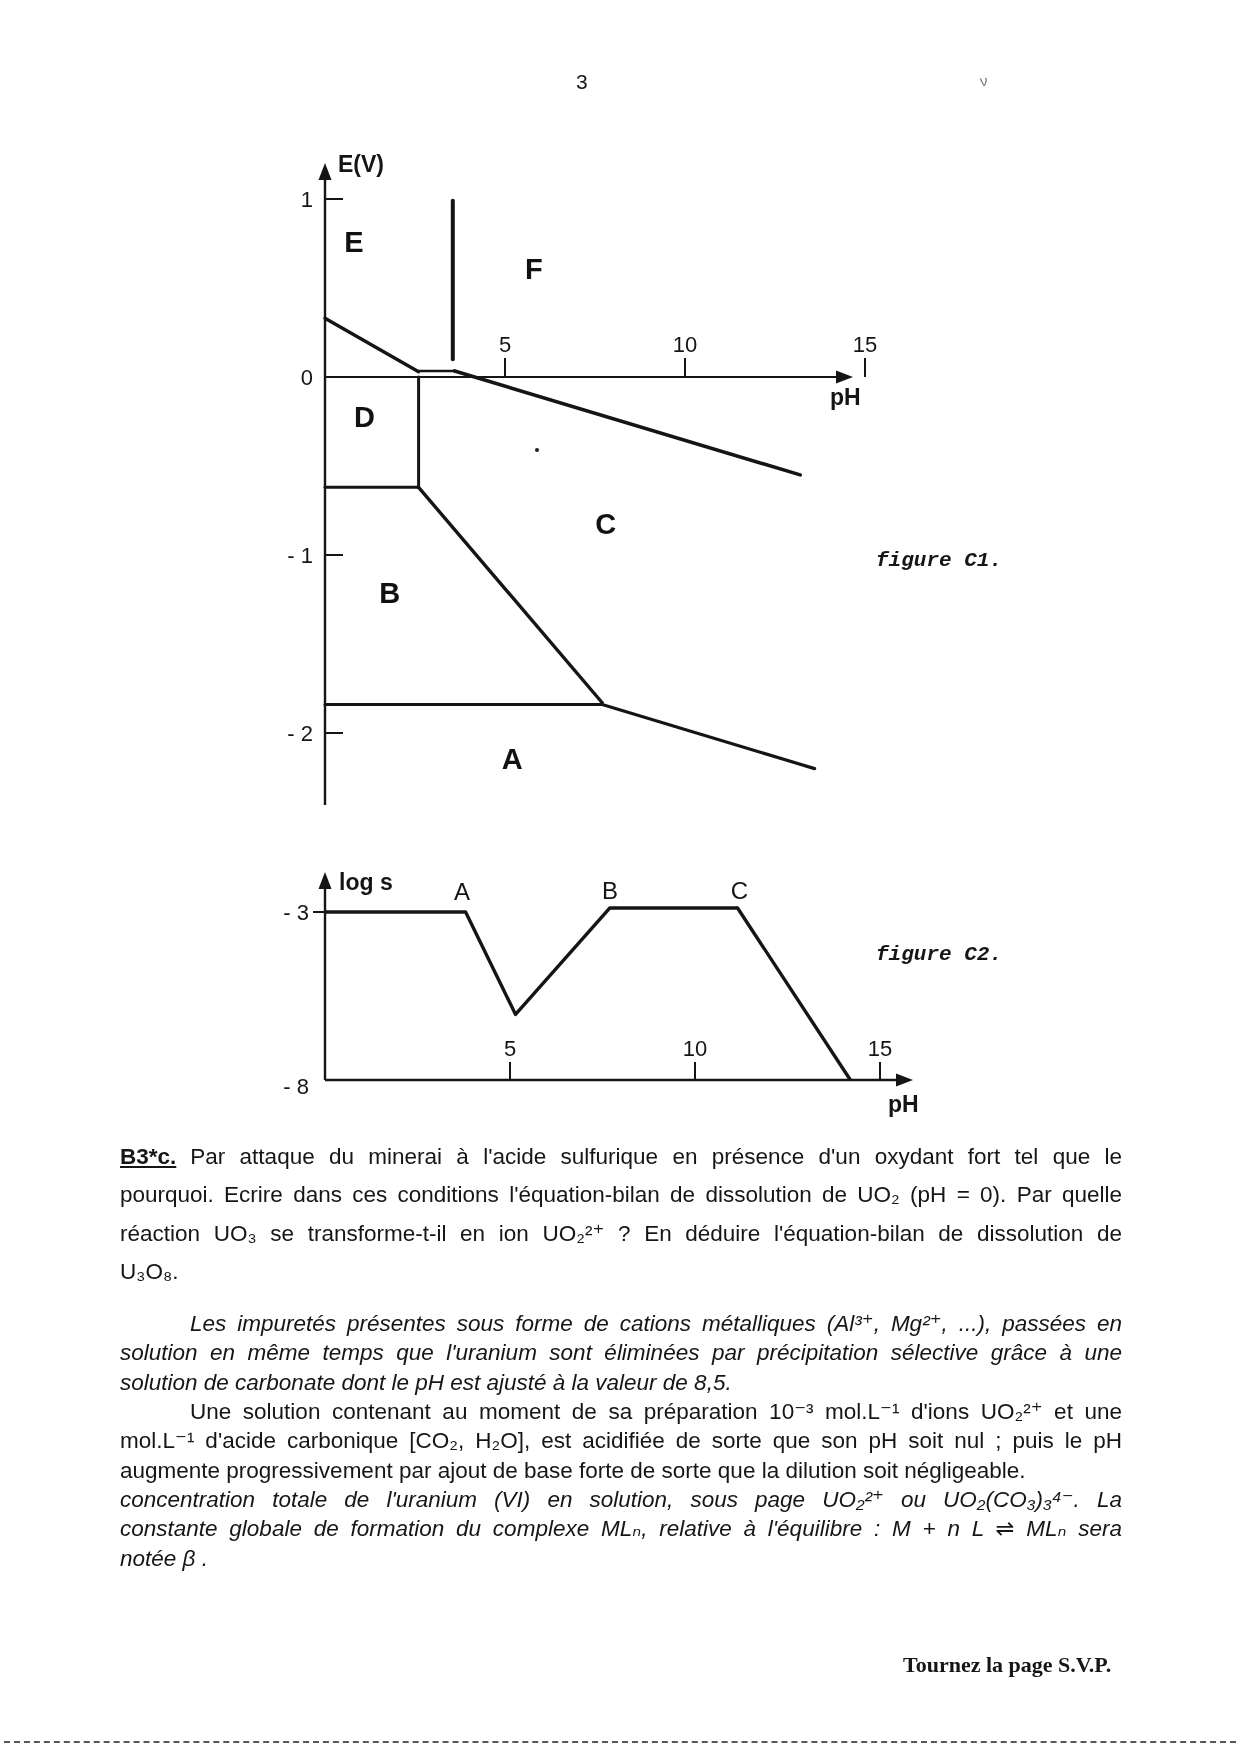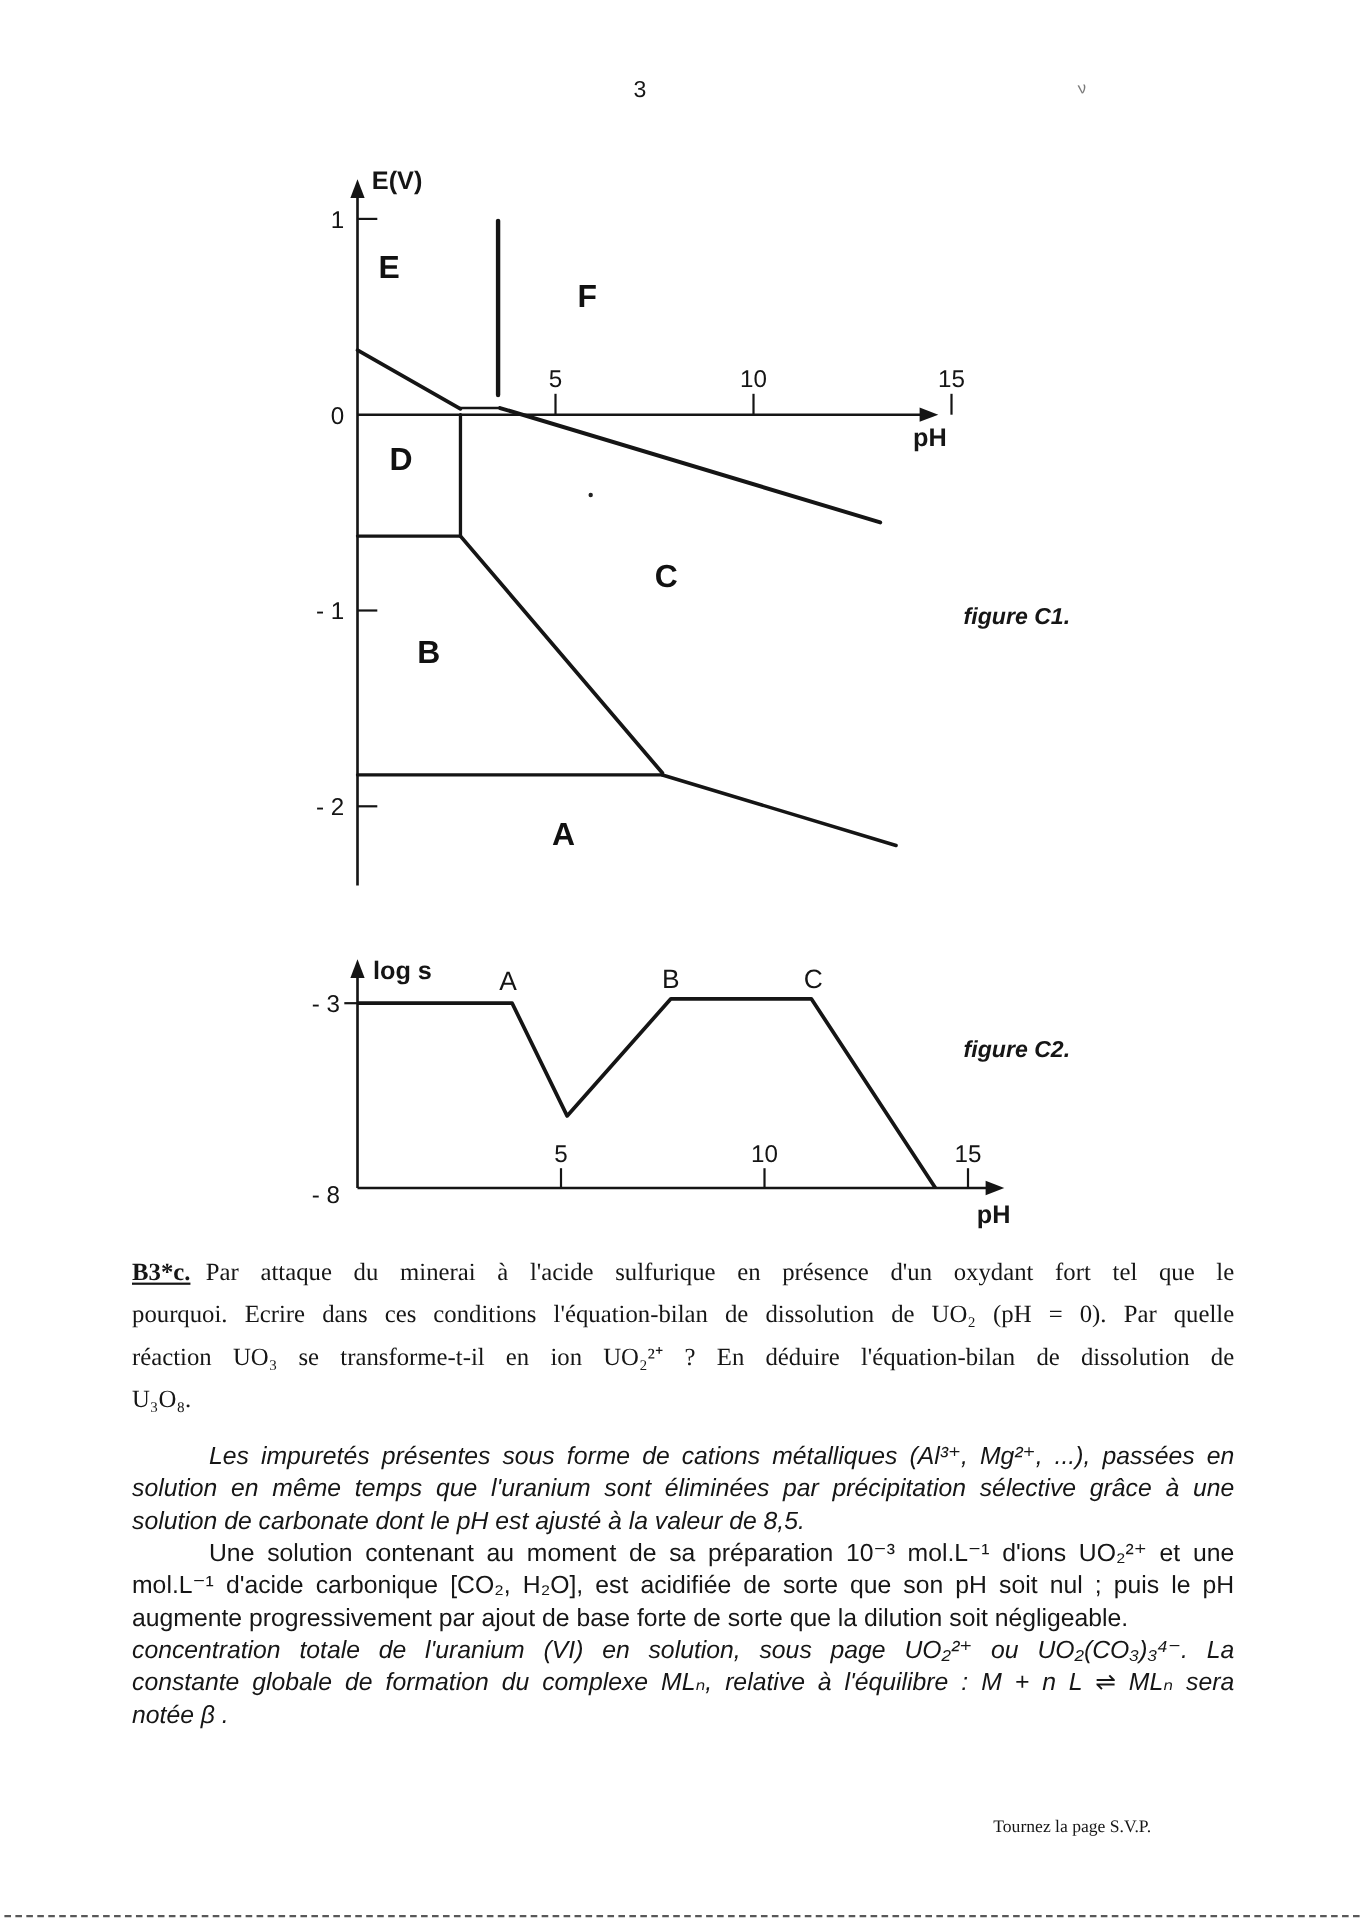--- a/index.html
+++ b/index.html
@@ -5,36 +5,36 @@
   html,body{margin:0;padding:0;background:#e8e8e8;}
   .page{position:relative;width:1240px;height:1753px;background:#ffffff;overflow:hidden;
         font-family:"Liberation Sans","DejaVu Sans",sans-serif;color:#161616;}
   .pagenum{position:absolute;left:576px;top:70px;font-size:21px;}
   .corner{position:absolute;left:980px;top:72px;font-size:15px;color:#7a7a7a;transform:rotate(-8deg);}
   svg.figs{position:absolute;left:0;top:0;width:1240px;height:1753px;pointer-events:none;}
   svg .tick{font:22px "Liberation Sans","DejaVu Sans",sans-serif;fill:#151515;}
   svg .axlab{font:bold 23px "Liberation Sans","DejaVu Sans",sans-serif;fill:#151515;}
   svg .region{font:bold 29px "Liberation Sans","DejaVu Sans",sans-serif;fill:#111;}
   svg .ptlab{font:24px "Liberation Sans","DejaVu Sans",sans-serif;fill:#151515;}
-  .cap{position:absolute;font-size:21px;font-weight:bold;font-style:italic;}
+  .cap{position:absolute;font-size:21px;font-weight:bold;font-style:italic;font-family:Liberation Mono, monospace;}
   .cap1{left:876px;top:549px;}
   .cap2{left:876px;top:943px;}
   .ink-dot{position:absolute;left:535px;top:448px;width:4px;height:4px;background:#222;border-radius:50%;}
   .textblock{position:absolute;left:120px;width:1002px;font-size:22.5px;}
-  .p1{top:1138px;line-height:38.4px;font-family:Liberation Serif, serif;}
+  .p1{top:1138px;line-height:38.4px;}
   .p2{top:1309px;line-height:29.4px;font-style:italic;}
   .p3{top:1397px;line-height:29.4px;}
   .p4{top:1485px;line-height:29.4px;font-style:italic;}
   .line{white-space:normal;}
   .jl{text-align:justify;text-align-last:justify;}
   .ll{text-align:left;text-align-last:left;}
   .ind{text-indent:70px;}
   .b3label{font-weight:bold;text-decoration:underline;font-style:normal;margin-right:14px;}
   .footer{position:absolute;left:903px;top:1652px;font-family:"Liberation Serif","DejaVu Serif",serif;
-          font-weight:normal;font-size:16px;}
+          font-weight:bold;font-size:22px;}
   .dashrule{position:absolute;left:4px;top:1741px;width:1232px;border-top:2px dashed #3c3c3c;opacity:.85;}
 </style>
 </head>
 <body>
 
 <div class="page">
 
   <div class="pagenum">3</div>
   <div class="corner">ν</div>
 

